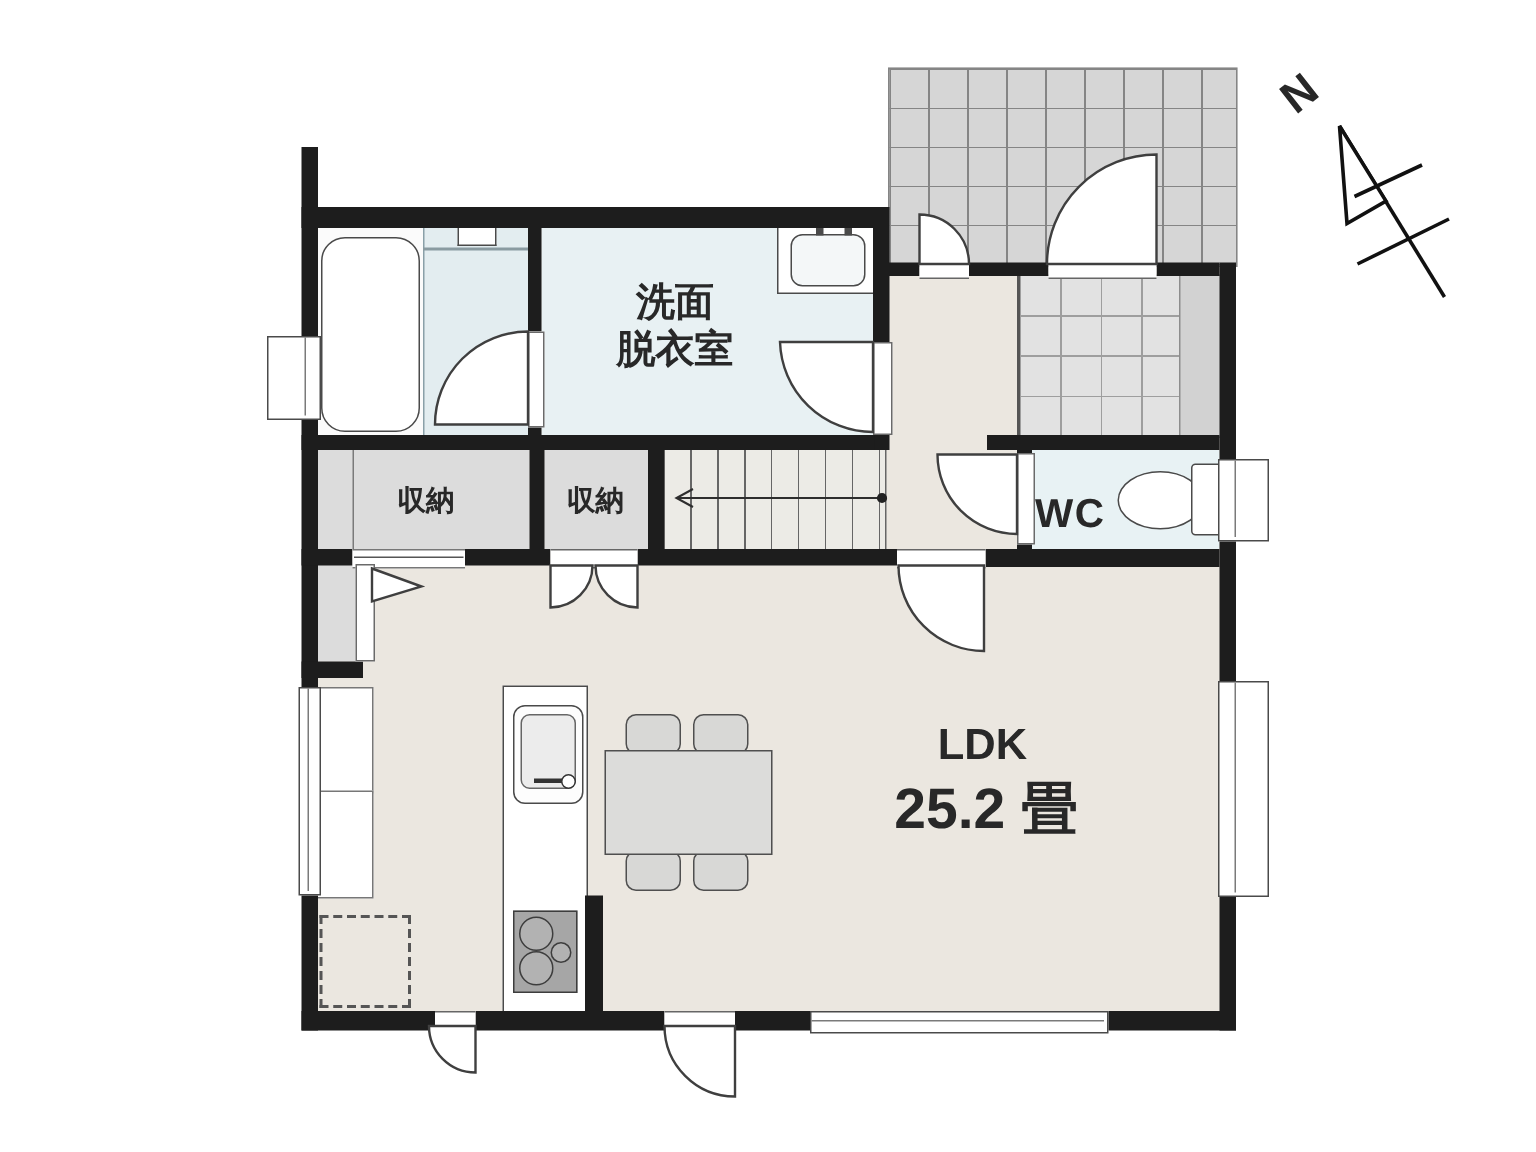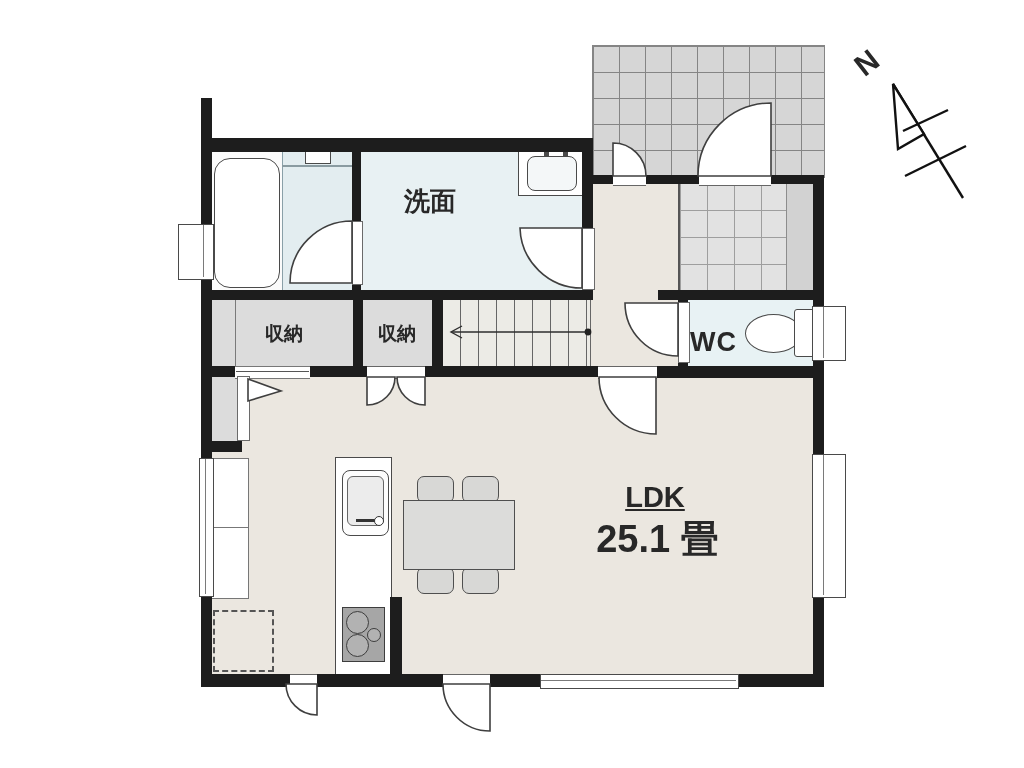--- a/index.html
+++ b/index.html
@@ -154,23 +154,24 @@
     </g>
     <circle cx="588" cy="332" r="3.4" fill="#222"></circle>
     <g stroke="#111" stroke-width="2.4" fill="none">
       <line x1="893" y1="84" x2="963" y2="198"></line>
       <path d="M 893 84 L 898 149 L 924 134 Z" fill="#fff"></path>
       <line x1="903" y1="131" x2="948" y2="110"></line>
       <line x1="905" y1="176" x2="966" y2="146"></line>
     </g>
   </svg>
 
-  <div class="lbl" style="left:370px;top:186px;width:120px;font-size:26px;line-height:31px;">
+  <div class="lbl" style="left:390px;top:186px;width:120px;font-size:26px;line-height:31px;">
     <div>洗面</div>
+    <div>脱衣室</div>
   </div>
   <div class="lbl" style="left:244px;top:321px;width:80px;font-size:19px;">収納</div>
   <div class="lbl" style="left:357px;top:321px;width:80px;font-size:19px;">収納</div>
   <div class="lbl" style="left:690px;top:327px;font-size:27px;letter-spacing:1px;">WC</div>
-  <div class="lbl" style="left:595px;top:481px;width:120px;font-size:29px;text-decoration:underline;">LDK</div>
-  <div class="lbl" style="left:575px;top:514px;width:165px;font-size:38px;">25.1 畳</div>
+  <div class="lbl" style="left:595px;top:481px;width:120px;font-size:29px;">LDK</div>
+  <div class="lbl" style="left:575px;top:514px;width:165px;font-size:38px;">25.2 畳</div>
   <div class="lbl" style="left:856px;top:46px;font-size:30px;transform:rotate(-38deg);">N</div>
 
 </div>
 
 </body></html>

